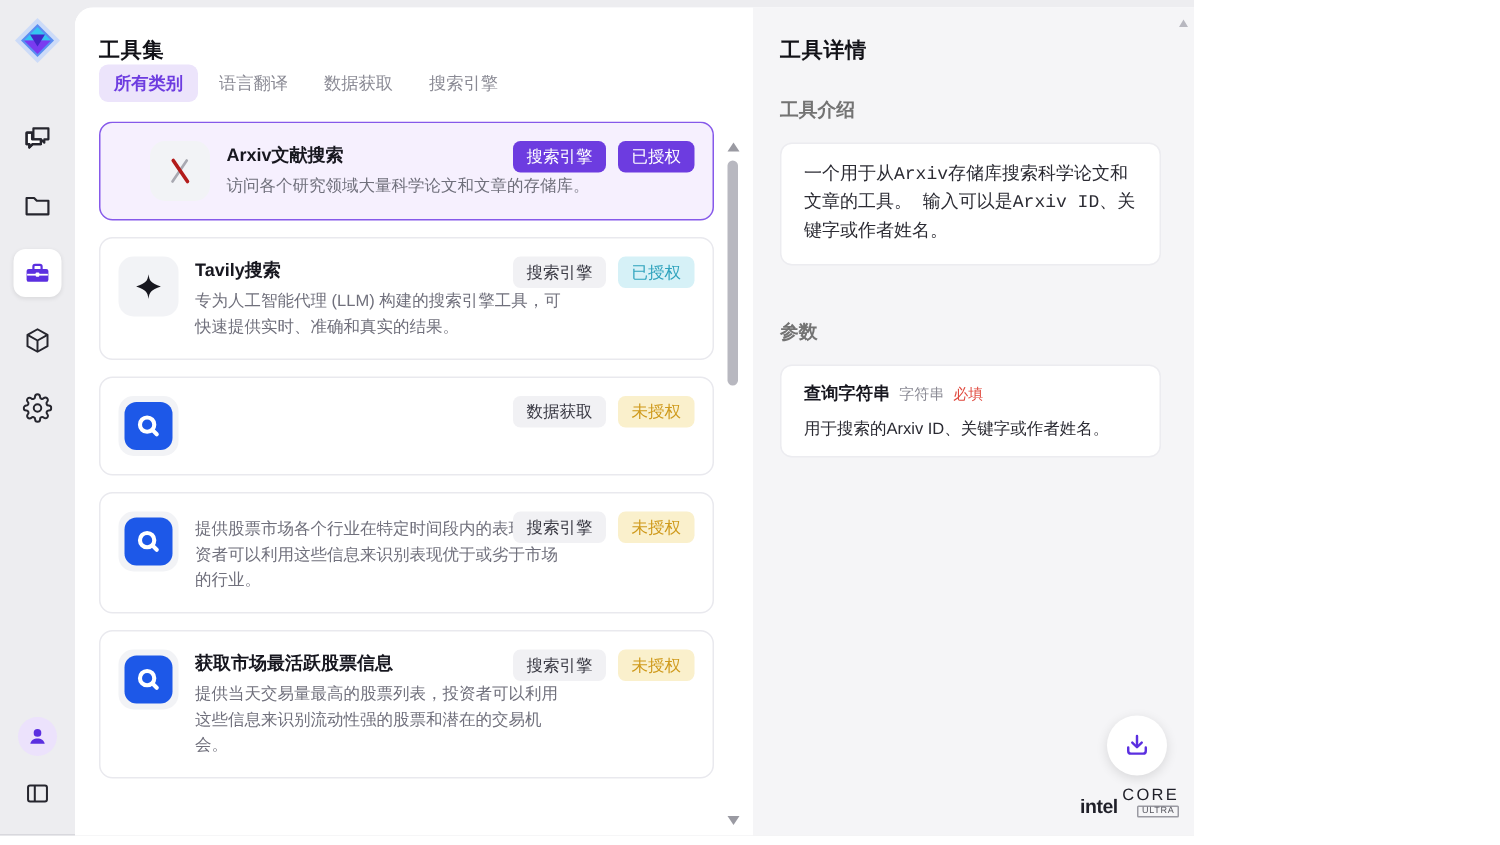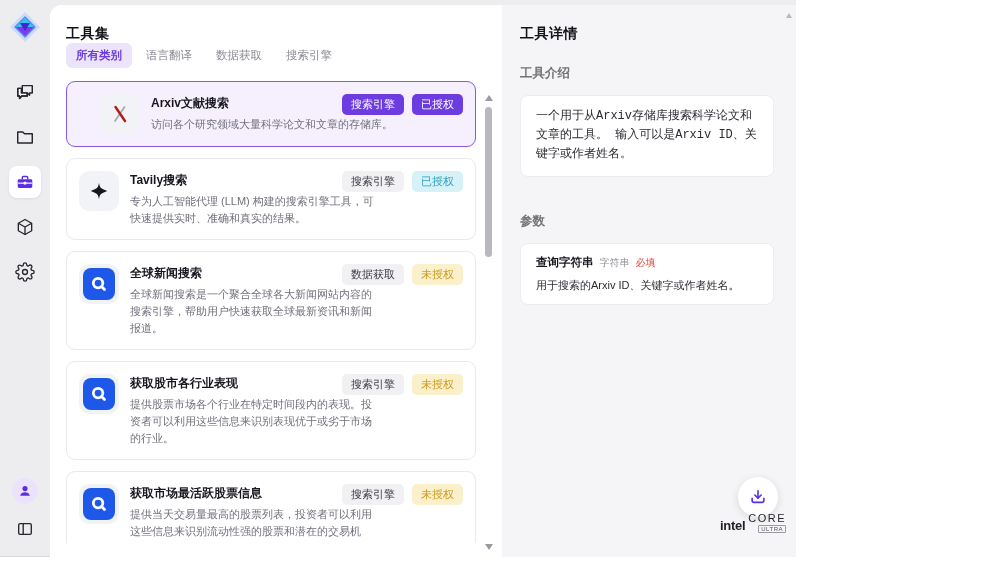--- a/index.html
+++ b/index.html
@@ -75,21 +75,21 @@
   .param-required { font-size:10px; color:#e04a3f; }
   .param-desc { font-size:11px; color:#2b2b33; margin-top:8px; }
   .mini-arrow { position:absolute; top:8px; right:4px; width:0; height:0;
     border-left:3.5px solid transparent; border-right:3.5px solid transparent;
     border-bottom:5px solid #b8b8c0; }
 
   
   .fab { position:absolute; right:18px; bottom:40px; width:40px; height:40px; border-radius:50%;
     background:#ffffff; border:none; box-shadow:0 2px 8px rgba(0,0,0,.12); cursor:pointer;
     display:flex; align-items:center; justify-content:center; }
-  .brand { position:absolute; right:10px; bottom:24px; display:flex; align-items:flex-end; gap:3px;
+  .brand { position:absolute; right:10px; bottom:12px; display:flex; align-items:flex-end; gap:3px;
     color:#1f1f28; }
   .brand-intel { font-size:13px; font-weight:bold; letter-spacing:-.3px; }
   .brand-core { font-size:11px; letter-spacing:1.5px; font-weight:500; }
   .brand-ultra { display:block; font-size:6px; letter-spacing:.5px; border:1px solid #9a9aa2;
     color:#55555e; padding:0 2px; border-radius:1px; margin-top:1px; text-align:center; }
 </style>
 </head>
 <body>
 
 <div class="window">
@@ -203,41 +203,36 @@
 
         <div class="tool-card">
           <div class="tool-icon">
             <span class="app-sq">
               <svg viewBox="0 0 24 24" width="22" height="22" fill="none" stroke="#ffffff" stroke-width="3" stroke-linecap="round">
                 <circle cx="11" cy="11" r="5.2"></circle>
                 <line x1="14.8" y1="14.8" x2="18" y2="18"></line>
               </svg>
             </span>
           </div>
-          <div class="tool-main">
-            <div class="tool-name">全球新闻搜索</div>
-            <div class="tool-desc">全球新闻搜索是一个聚合全球各大新闻网站内容的搜索引擎，帮助用户快速获取全球最新资讯和新闻报道。</div>
-          </div>
           <div class="tool-badges">
             <span class="badge gray">数据获取</span>
             <span class="badge amber">未授权</span>
           </div>
         </div>
 
         <div class="tool-card">
           <div class="tool-icon">
             <span class="app-sq">
               <svg viewBox="0 0 24 24" width="22" height="22" fill="none" stroke="#ffffff" stroke-width="3" stroke-linecap="round">
                 <circle cx="11" cy="11" r="5.2"></circle>
                 <line x1="14.8" y1="14.8" x2="18" y2="18"></line>
               </svg>
             </span>
           </div>
           <div class="tool-main">
-            <div class="tool-name">获取股市各行业表现</div>
             <div class="tool-desc">提供股票市场各个行业在特定时间段内的表现。投资者可以利用这些信息来识别表现优于或劣于市场的行业。</div>
           </div>
           <div class="tool-badges">
             <span class="badge gray">搜索引擎</span>
             <span class="badge amber">未授权</span>
           </div>
         </div>
 
         <div class="tool-card">
           <div class="tool-icon">

